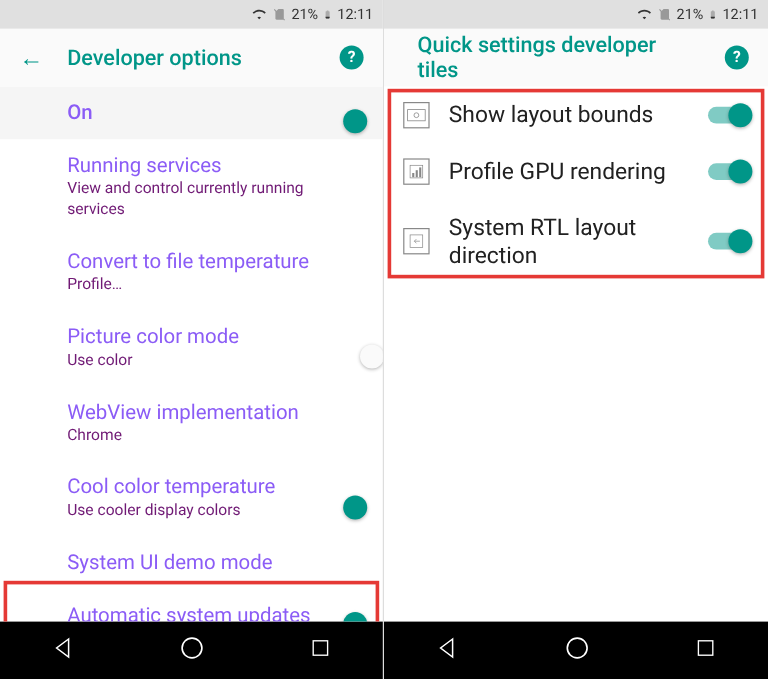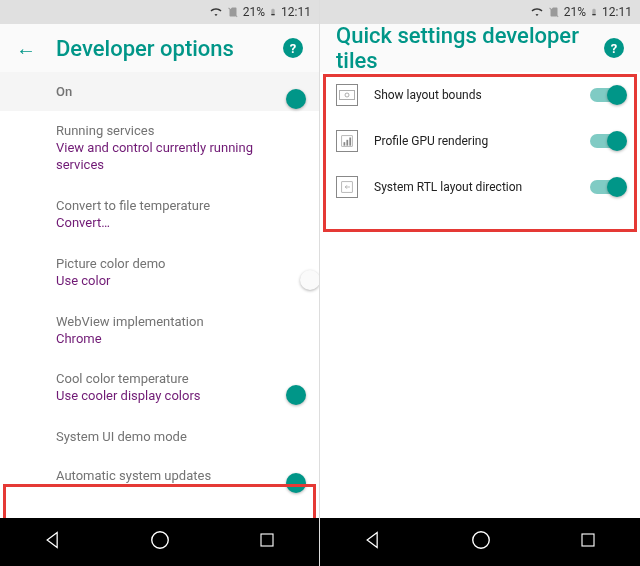--- a/index.html
+++ b/index.html
@@ -4,47 +4,47 @@
 <style>
 * { box-sizing: border-box; margin: 0; padding: 0; }
 body { font-family: Roboto, -apple-system, BlinkMacSystemFont, sans-serif; background: #fff; width: 640px; height: 566px; overflow: hidden; display: flex; }
 .pane { width: 320px; height: 566px; display: flex; flex-direction: column; background: #fff; position: relative; }
 .pane-left { border-right: 1px solid #ddd; }
 
 .statusbar { height: 24px; background: #e0e0e0; display: flex; align-items: center; justify-content: flex-end; padding: 0 8px; font-size: 12px; color: #333; gap: 4px; }
 .statusbar .ic { display: inline-flex; align-items: center; }
 
 .appbar { height: 48px; background: #fafafa; display: flex; align-items: center; padding: 0 16px; gap: 20px; }
-.appbar .title { flex: 1; color: #009688; font-size: 22px; font-weight: 500; }
+.appbar .title { flex: 1; color: #009688; font-size: 18px; font-weight: 500; }
 .back-arrow { color: #009688; font-size: 20px; cursor: pointer; }
 .help { width: 20px; height: 20px; border-radius: 50%; background: #009688; color: #fff; display: flex; align-items: center; justify-content: center; font-size: 13px; font-weight: bold; cursor: pointer; }
 
 .content { flex: 1; overflow: hidden; position: relative; }
 
 .row { padding: 12px 16px 12px 56px; position: relative; }
 .row.on-row { background: #f5f5f5; display: flex; align-items: center; }
-.row .label { font-size: 13px; color: #737373; }
+.row .label { font-size: 17px; color: #8b5cf6; }
 .row .sub { font-size: 13px; color: #701a75; margin-top: 2px; line-height: 1.3; }
 .row .tog { position: absolute; right: 16px; top: 50%; transform: translateY(-50%); }
 
 .toggle { width: 34px; height: 14px; border-radius: 7px; position: relative; cursor: pointer; }
 .toggle .knob { width: 20px; height: 20px; border-radius: 50%; position: absolute; top: -3px; box-shadow: 0 1px 3px rgba(0,0,0,.3); }
 .toggle.on { background: #80cbc4; }
 .toggle.on .knob { background: #009688; right: -3px; }
 .toggle.off { background: #bdbdbd; }
 .toggle.off .knob { background: #fafafa; left: -3px; }
 
 .highlight { border: 3px solid #e53935; position: absolute; pointer-events: none; }
 
 .navbar { height: 48px; background: #000; display: flex; align-items: center; justify-content: space-around; }
 .navbtn { color: #fff; cursor: pointer; }
 
 .tile-row { display: flex; align-items: center; padding: 12px 16px; gap: 16px; }
 .tile-icon { width: 22px; height: 22px; border: 1px solid #888; display: flex; align-items: center; justify-content: center; font-size: 12px; color: #666; flex-shrink: 0; }
-.tile-row .label { flex: 1; font-size: 12px; color: #212121; }
+.tile-row .label { flex: 1; font-size: 19px; color: #212121; }
 </style>
 </head>
 <body>
 
 <div class="pane pane-left">
   <div class="statusbar">
     <span class="ic">
         <svg width="14" height="12" viewBox="0 0 24 24">
           <path fill="#333" d="M1 9l2 2c4.97-4.97 13.03-4.97 18 0l2-2C16.93 2.93 7.07 2.93 1 9zm8 8l3 3 3-3c-1.66-1.66-4.34-1.66-6 0z"></path>
         </svg>
@@ -75,24 +75,24 @@
       <span class="label" style="font-weight:500">On</span>
       <span class="tog"><span class="toggle on"><span class="knob"></span></span></span>
     </div>
 
     <div class="row">
       <div class="label">Running services</div>
       <div class="sub">View and control currently running services</div>
     </div>
     <div class="row">
       <div class="label">Convert to file temperature</div>
-      <div class="sub">Convert…</div>
-    </div>
-    <div class="row">
-      <div class="label">Picture color demo</div>
+      <div class="sub">Profile…</div>
+    </div>
+    <div class="row">
+      <div class="label">Picture color mode</div>
       <div class="sub">Use color</div>
       <span class="tog"><span class="toggle off"><span class="knob"></span></span></span>
     </div>
     <div class="row">
       <div class="label">WebView implementation</div>
       <div class="sub">Chrome</div>
     </div>
     <div class="row">
       <div class="label">Cool color temperature</div>
       <div class="sub">Use cooler display colors</div>
@@ -138,21 +138,21 @@
     <span class="ic">
         <svg width="8" height="14" viewBox="0 0 24 24">
           <path fill="#333" d="M15.67 4H14V2h-4v2H8.33C7.6 4 7 4.6 7 5.33v15.33C7 21.4 7.6 22 8.33 22h7.33c.74 0 1.34-.6 1.34-1.33V5.33C17 4.6 16.4 4 15.67 4z" opacity=".3"></path>
           <path fill="#333" d="M7 18v2.67C7 21.4 7.6 22 8.33 22h7.33c.74 0 1.34-.6 1.34-1.33V18H7z"></path>
         </svg>
       </span>
     <span>12:11</span>
   </div>
 
   <div class="appbar">
-    <span class="title" style="margin-left:0">Quick settings developer tiles</span>
+    <span class="title" style="margin-left:12px">Quick settings developer tiles</span>
     <span class="help">?</span>
   </div>
 
   <div class="content">
     <div class="tile-row">
       <span class="tile-icon">
           <svg width="16" height="12" viewBox="0 0 24 16">
             <rect x="1" y="1" width="22" height="14" fill="none" stroke="#888"></rect>
             <circle cx="12" cy="8" r="3" fill="none" stroke="#888"></circle>
           </svg>

